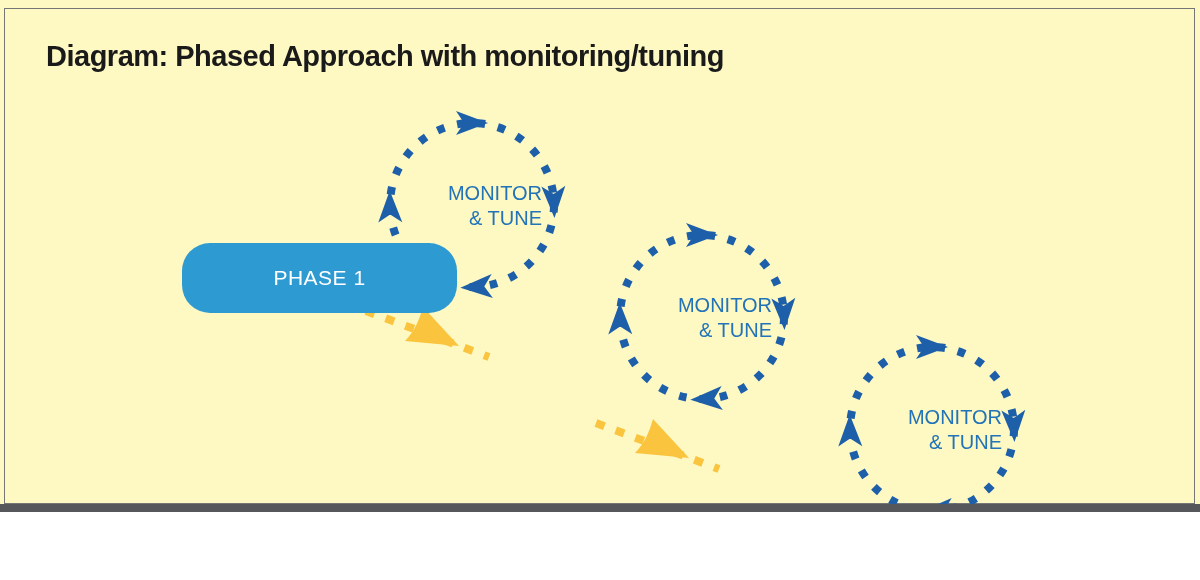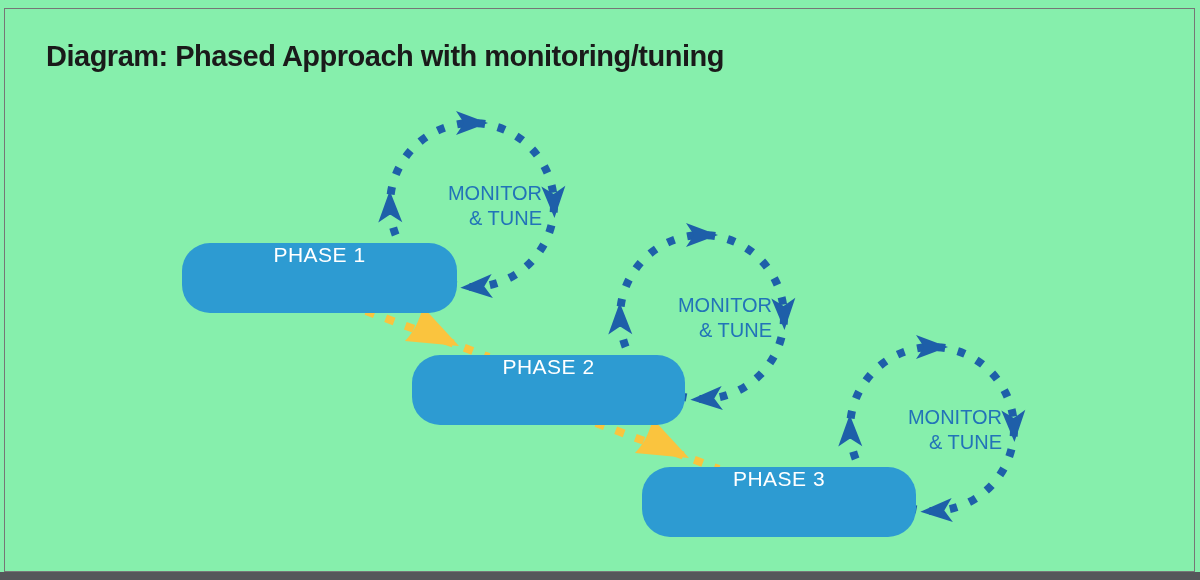--- a/index.html
+++ b/index.html
@@ -2,22 +2,22 @@
 <html style="--box-blue: #2d9bd2; --box-text: #ffffff; --loop-blue: #1e5fa9; --loop-text-blue: #2273b8; --connector-yellow: #fac43e; --title-color: #1a1a1a; --frame-gray: #767676; --bottom-bar-gray: #55575a;"><head>
 <meta charset="utf-8">
 <style>
   html, body {
     margin: 0; padding: 0;
     background: #ffffff;
     font-family: "Liberation Sans", "DejaVu Sans", sans-serif;
   }
   .canvas {
     position: relative;
-    width: 1200px; height: 580px;
-    background: #86efac;
+    width: 1200px; height: 512px;
+    background: #fef9c3;
     overflow: hidden;
   }
   .frame {
     position: absolute;
     left: 4px; top: 8px; right: 5px; bottom: 8px;
     border: 1px solid var(--frame-gray, #767676);
     pointer-events: none;
   }
   .bottom-bar {
     position: absolute;
@@ -58,21 +58,21 @@
   }
   .conn-head {
     fill: var(--connector-yellow, #fac43e);
     stroke: none;
   }
   .phase-box {
     position: absolute;
     height: 70px;
     background: var(--box-blue, #2d9bd2);
     display: flex;
-    align-items: flex-start;
+    align-items: center;
     justify-content: center;
     border-radius: 28px;
   }
   .phase-box span {
     color: var(--box-text, #ffffff);
     font-size: 21px;
     letter-spacing: 0.5px;
   }
   .loop-label {
     position: absolute;
@@ -127,26 +127,20 @@
     <g>
       <line class="conn-line" x1="596" y1="423" x2="719" y2="469"></line>
       <path class="conn-head" d="M 653 419 C 649 433 644 444 635 453 L 689 458 Z"></path>
     </g>
 
   </svg>
 
   <div class="phase-box" style="left:182px; top:243px; width:275px;">
     <span>PHASE 1</span>
   </div>
-  <div class="phase-box" style="left:412px; top:355px; width:273px;">
-    <span>PHASE 2</span>
-  </div>
-  <div class="phase-box" style="left:642px; top:467px; width:274px;">
-    <span>PHASE 3</span>
-  </div>
 
   <div class="loop-label" style="left:402px; top:181px;">
     <span>MONITOR</span>
     <span>&amp; TUNE</span>
   </div>
   <div class="loop-label" style="left:632px; top:293px;">
     <span>MONITOR</span>
     <span>&amp; TUNE</span>
   </div>
   <div class="loop-label" style="left:862px; top:405px;">

